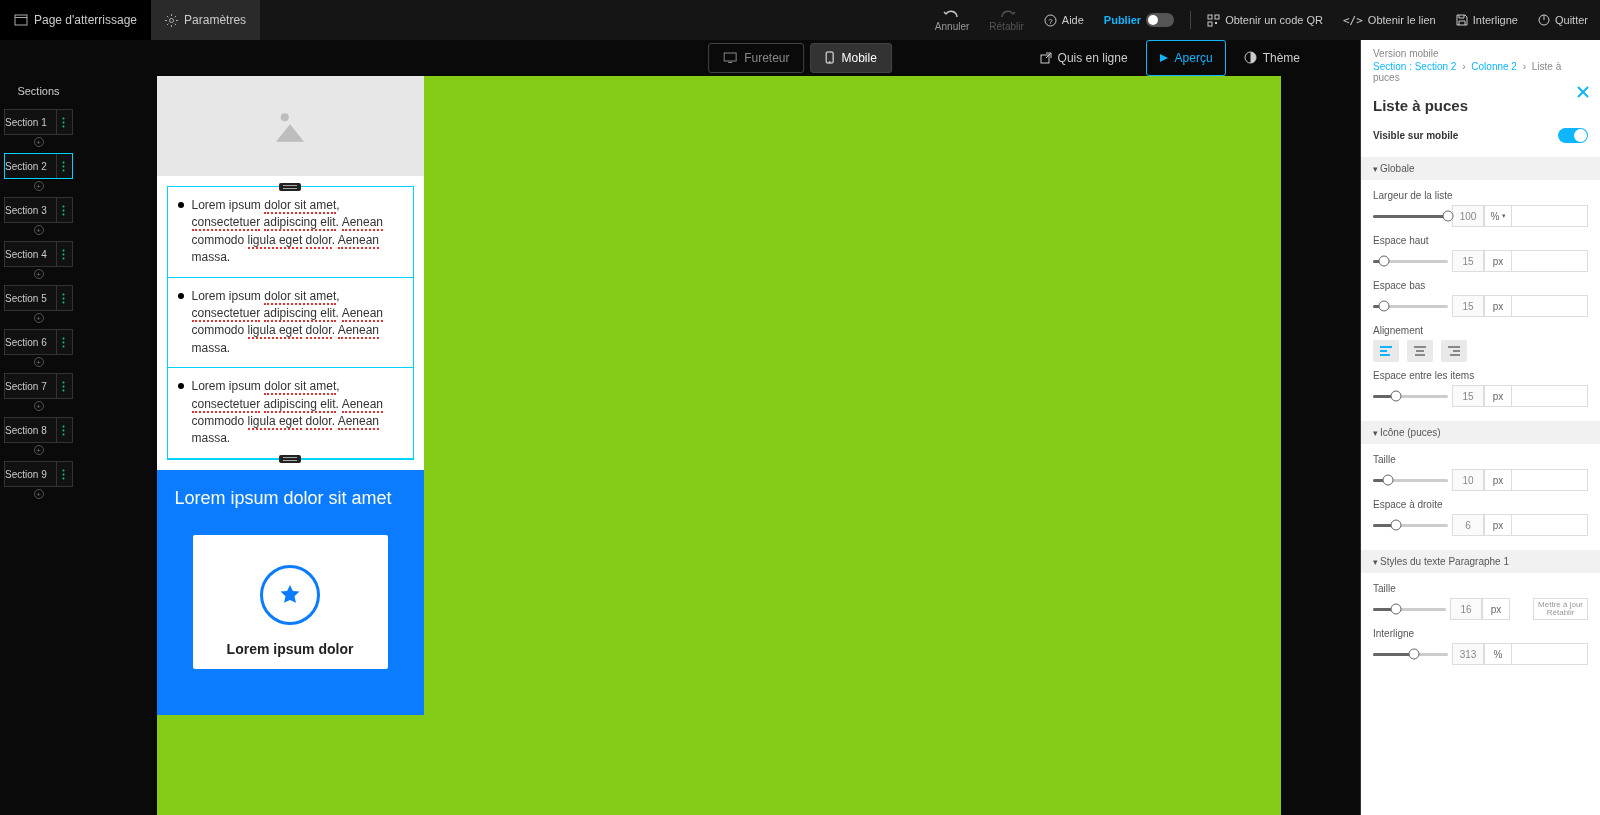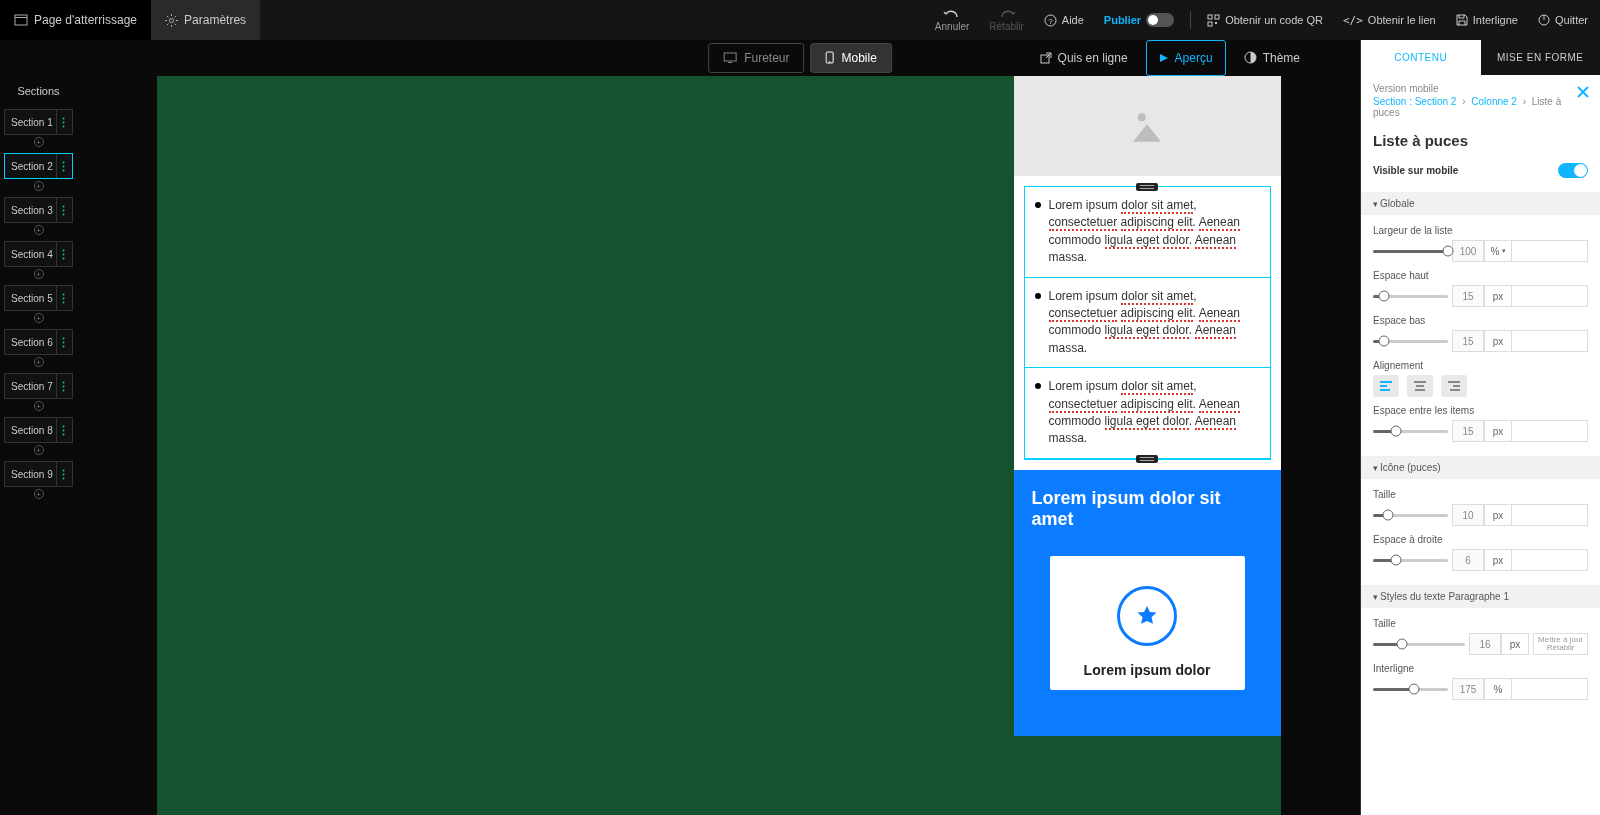--- a/index.html
+++ b/index.html
@@ -25,46 +25,46 @@
 .viewgrp { position:absolute; left:50%; transform:translateX(-50%); display:flex; gap:6px; pointer-events:auto; }
 .viewbtn { height:30px; padding:0 14px; border:1px solid #444; border-radius:3px; display:flex; align-items:center; gap:7px; color:#888; font-size:12px; cursor:pointer; }
 .viewbtn.active { background:#333; color:#fff; border-color:#444; }
 .toolright { position:absolute; right:300px; display:flex; align-items:center; gap:18px; pointer-events:auto; }
 .tbtn2 { display:flex; align-items:center; gap:6px; color:#ccc; font-size:12px; cursor:pointer; }
 .tbtn2.preview { border:1px solid #0fb6ff; color:#0fb6ff; padding:10px 12px; border-radius:3px; }
 
 
 .leftpanel { position:absolute; left:0; top:77px; width:77px; background:#0a0a0a; }
 .leftpanel .hd { text-align:center; color:#ccc; font-size:11px; padding:8px 0; }
-.secitem { position:relative; height:26px; margin:4px 4px 0 4px; background:#111; border:1px solid #333; display:flex; align-items:center; padding-left:6px; color:#ccc; font-size:10px; cursor:pointer; }
+.secitem { position:relative; height:26px; margin:4px 4px 0 4px; background:#111; border:1px solid #333; display:flex; align-items:center; color:#ccc; font-size:10px; cursor:pointer; }
 .secitem.selected { border:1px solid #00d2ff; }
 .secitem .dots { position:absolute; right:2px; width:14px; height:100%; display:flex; align-items:center; justify-content:center; border-left:1px solid #333; cursor:pointer; }
 .adddot { width:10px; height:10px; border-radius:50%; border:1px solid #555; margin:2px auto 6px auto; display:flex; align-items:center; justify-content:center; color:#777; font-size:8px; cursor:pointer; }
 
 
 .canvas-outer { position:absolute; left:77px; top:40px; right:240px; bottom:0; background:#0a0a0a; display:flex; justify-content:center; padding-top:36px; }
-.canvas-scroll { width:1124px; height:100%; background:#14532d; overflow:hidden; display:flex; justify-content:flex-end;}
+.canvas-scroll { width:1124px; height:100%; background:#84cc16; overflow:hidden; display:flex; justify-content:flex-start;}
 .canvas-track { width:267px; margin-top:0; }
 .mobile-page { width:267px; background:#fff; }
 
 .img-ph { height:100px; background:#e7e7e7; display:flex; align-items:center; justify-content:center; }
 .img-ph svg { width:42px; height:42px; fill:#bdbdbd; }
 
 .bullets-wrap { margin:10px 10px 10px 10px; border:1px solid #00d2ff; position:relative; }
 .drag-handle { position:absolute; left:50%; transform:translateX(-50%); width:22px; height:8px; background:#222; border-radius:2px; }
 .drag-handle::before,.drag-handle::after{content:"";position:absolute;left:4px;right:4px;height:1px;background:#aaa;}
 .drag-handle::before{top:2px;} .drag-handle::after{top:5px;}
 .drag-top{ top:-4px;} .drag-bot{ bottom:-4px;}
 .bitem { padding:10px 10px; border-bottom:1px solid #00d2ff; display:flex; font-size:12px; color:#333; line-height:1.45; }
 .bitem:last-child{ border-bottom:none;}
 .bitem .bdot { width:6px; height:6px; border-radius:50%; background:#000; margin:5px 8px 0 0; flex:none; }
 .sp { border-bottom:2px dotted #d33; display:inline; }
 
 .blue-sec { background:#0b7bff; color:#fff; padding:18px 18px 30px; }
-.blue-sec h2 { font-size:18px; font-weight:700; margin-bottom:10px; }
+.blue-sec h2 { font-size:18px; font-weight:400; margin-bottom:10px; }
 .blue-sec p { font-size:12px; line-height:1.55; }
 
 .card { background:#fff; margin:0 18px 16px; border-radius:2px; padding:30px 15px 0; display:flex; flex-direction:column; align-items:center; gap:16px; height:134px;}
 .star-circ { width:60px; height:60px; border:3px solid #0b7bff; border-radius:50%; display:flex; align-items:center; justify-content:center; }
 .star-circ svg { width:24px; height:24px; fill:#0b7bff; }
 .card h3 { font-size:14px; font-weight:700; color:#222; }
 
 
 .rightpanel { position:absolute; right:0; top:40px; width:240px; bottom:0; background:#fff; color:#333; font-size:11px; border-left:1px solid #333; overflow:hidden; }
 .tabrow { display:flex; height:35px; }
@@ -90,21 +90,21 @@
 .field-row { display:flex; align-items:center; gap:0; margin-top:4px; }
 .slider { flex:1; height:3px; background:#ccc; position:relative; border-radius:2px; }
 .slider .fill { position:absolute; left:0; top:0; bottom:0; background:#666; border-radius:2px; }
 .slider .knob { position:absolute; top:50%; width:11px; height:11px; border-radius:50%; background:#fff; border:1px solid #666; transform:translate(-50%,-50%); cursor:pointer; }
 .numbox { width:32px; height:22px; border:1px solid #ddd; background:#fafafa; color:#888; font-size:10px; display:flex; align-items:center; justify-content:center; margin-left:4px; }
 .unitbox { width:28px; height:22px; border:1px solid #ddd; display:flex; align-items:center; justify-content:center; font-size:10px; color:#666; cursor:pointer; }
 .emptybox { flex:1; height:22px; border:1px solid #ddd; border-left:none; }
 .align-grp { display:flex; gap:8px; margin-top:4px;}
 .align-btn{ width:26px; height:22px; background:#e9e9e9; border-radius:2px; display:flex; align-items:center; justify-content:center; cursor:pointer;}
 .align-btn.active{ color:#0fb6ff;}
-.updbox{ height:22px; border:1px solid #ddd; font-size:8px; color:#999; display:flex; flex-direction:column; align-items:center; justify-content:center; line-height:1; padding:0 4px; cursor:pointer; text-align:center; }
+.updbox{ height:22px; border:1px solid #ddd; font-size:8px; color:#999; display:flex; flex-direction:column; align-items:center; justify-content:center; line-height:1; padding:0 4px; cursor:pointer; text-align:center;margin-left:19px; }
 </style>
 </head>
 <body>
 
 <div class="topbar">
   <div class="left">
     <div class="tbtn active">
       <svg class="svgico" width="14" height="12">
           <rect x="1" y="1" width="12" height="10" fill="none" stroke="#aaa" stroke-width="1"></rect>
           <line x1="1" y1="3.5" x2="13" y2="3.5" stroke="#aaa"></line>
@@ -339,24 +339,20 @@
             <circle cx="1.5" cy="1.5" r="1" fill="#0c8"></circle>
             <circle cx="1.5" cy="5.5" r="1" fill="#0c8"></circle>
             <circle cx="1.5" cy="9.5" r="1" fill="#0c8"></circle>
           </svg>
         </span></div>
       <div class="adddot">+</div>
     </div>
 </div>
 
 <div class="rightpanel">
-  <div class="tabrow">
-    <div class="tab active">CONTENU</div>
-    <div class="tab inactive">MISE EN FORME</div>
-  </div>
   <div class="rp-body">
     <svg class="xclose" width="14" height="14">
         <path d="M2 2L12 12M12 2L2 12" stroke="#0fb6ff" stroke-width="2"></path>
       </svg>
     <div class="ver">Version mobile</div>
     <div class="bcrumb">
       <span>Section :</span>
       <a>Section 2</a>
       <span class="sep">›</span>
       <a>Colonne 2</a>
@@ -482,18 +478,18 @@
         <span>Rétablir</span>
       </div>
     </div>
 
     <div class="field-label">Interligne</div>
     <div class="field-row">
       <div class="slider">
           <div class="fill" style="width:55%"></div>
           <div class="knob" style="left:55%"></div>
         </div>
-      <div class="numbox">175</div>
+      <div class="numbox">313</div>
       <div class="unitbox">%</div>
       <div class="emptybox"></div>
     </div>
   </div>
 </div>
 
 </body></html>

